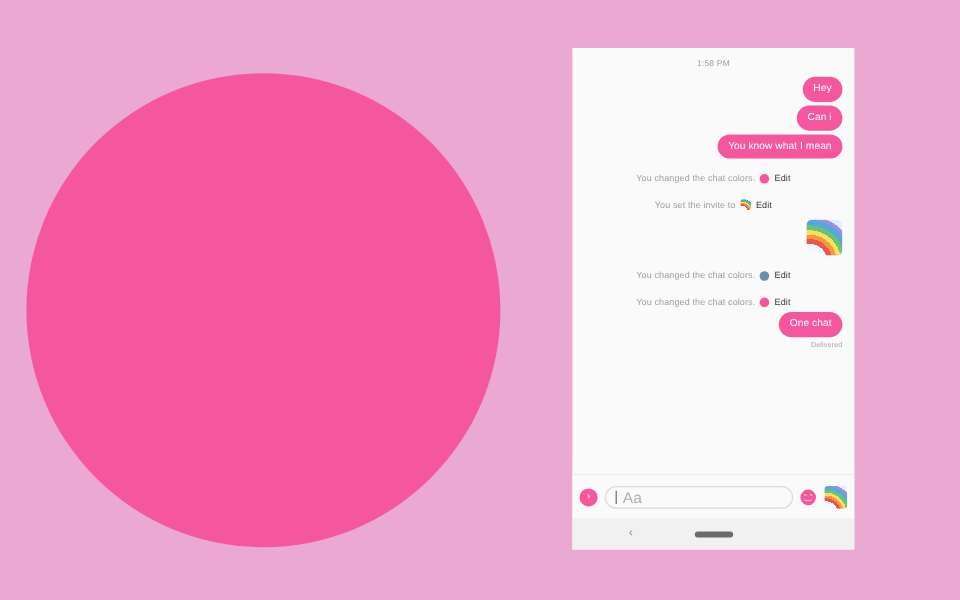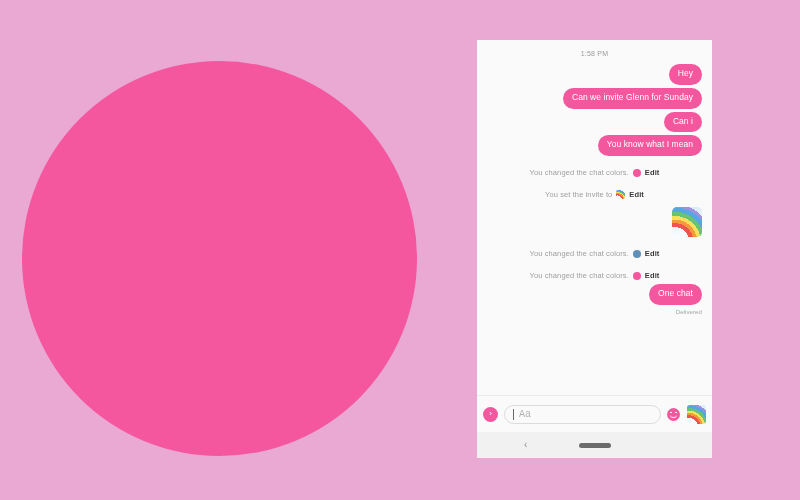--- a/index.html
+++ b/index.html
@@ -100,21 +100,21 @@
     height: 8px;
     border-radius: 50%;
     flex: 0 0 auto;
     display: inline-block;
   }
   .swatch.pink { background: #f4579d; }
   .swatch.blue { background: #5e90b8; }
 
   .edit-link {
     font-size: 7.5px;
-    font-weight: bold;
+    font-weight: normal;
     color: #3a3a3a;
     letter-spacing: .1px;
     text-align: right;
   }
 
   
   .rainbow-mini {
     width: 9px;
     height: 9px;
     border-radius: 2px;
@@ -205,24 +205,23 @@
   }
 
   .caret {
     width: 1px;
     height: 11px;
     background: #6a6a6a;
     flex: 0 0 auto;
   }
 
   .placeholder {
-    font-size: 10px;
+    font-size: 13px;
     color: #b0b0b0;
     letter-spacing: .1px;
-    font-family: Liberation Mono, monospace;
   }
 
   .emoji-btn {
     width: 13px;
     height: 13px;
     border-radius: 50%;
     background: #f4579d;
     flex: 0 0 auto;
     position: relative;
     border: none;
@@ -314,23 +313,20 @@
 <div id="phone">
 
   <div id="thread">
 
     <div class="timestamp">1:58 PM</div>
 
     <div class="bubble-row">
       <div class="bubble">Hey</div>
     </div>
     <div class="bubble-row">
-      <div class="bubble">Can we invite Glenn for Sunday</div>
-    </div>
-    <div class="bubble-row">
       <div class="bubble">Can i</div>
     </div>
     <div class="bubble-row">
       <div class="bubble">You know what I mean</div>
     </div>
 
     <div class="event-row">
       <span class="event-text">You changed the chat colors.</span>
       <span class="swatch pink"></span>
       <span class="edit-link">Edit</span>

